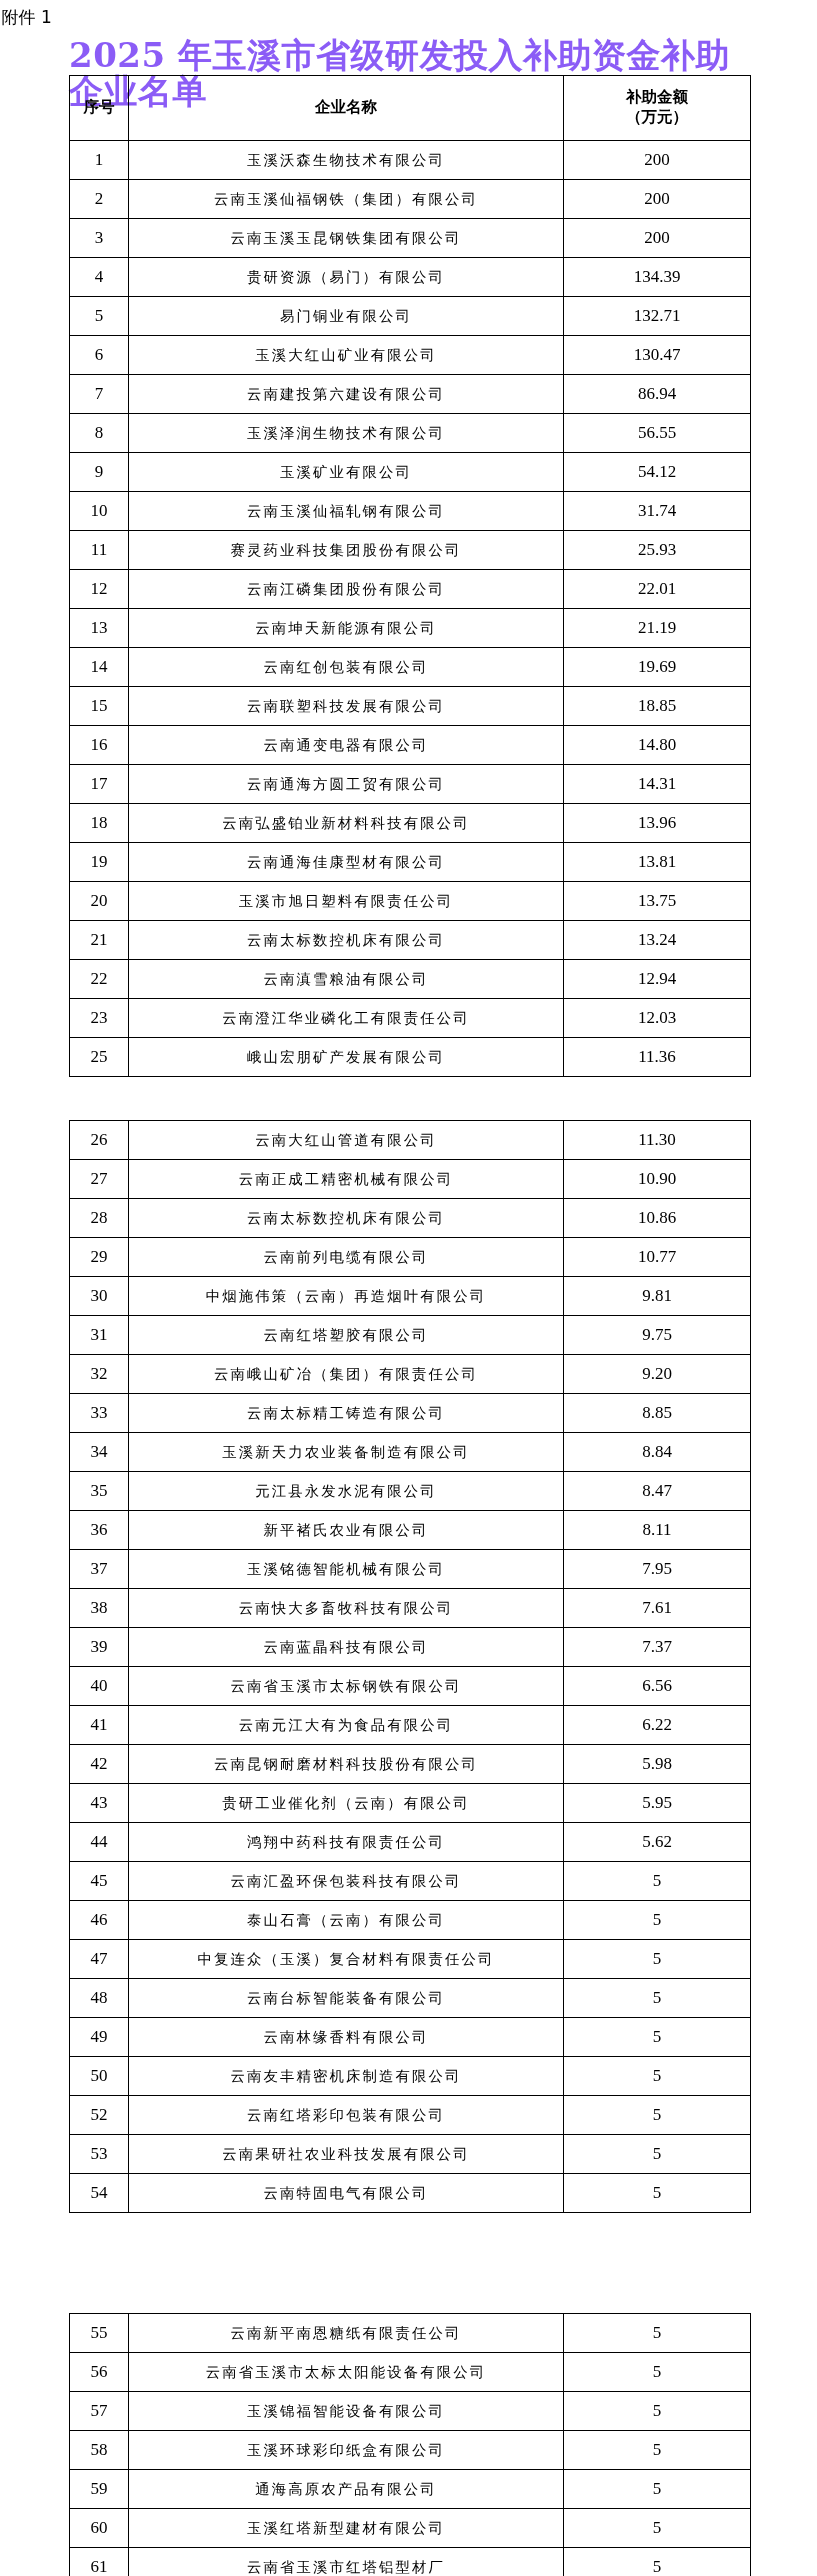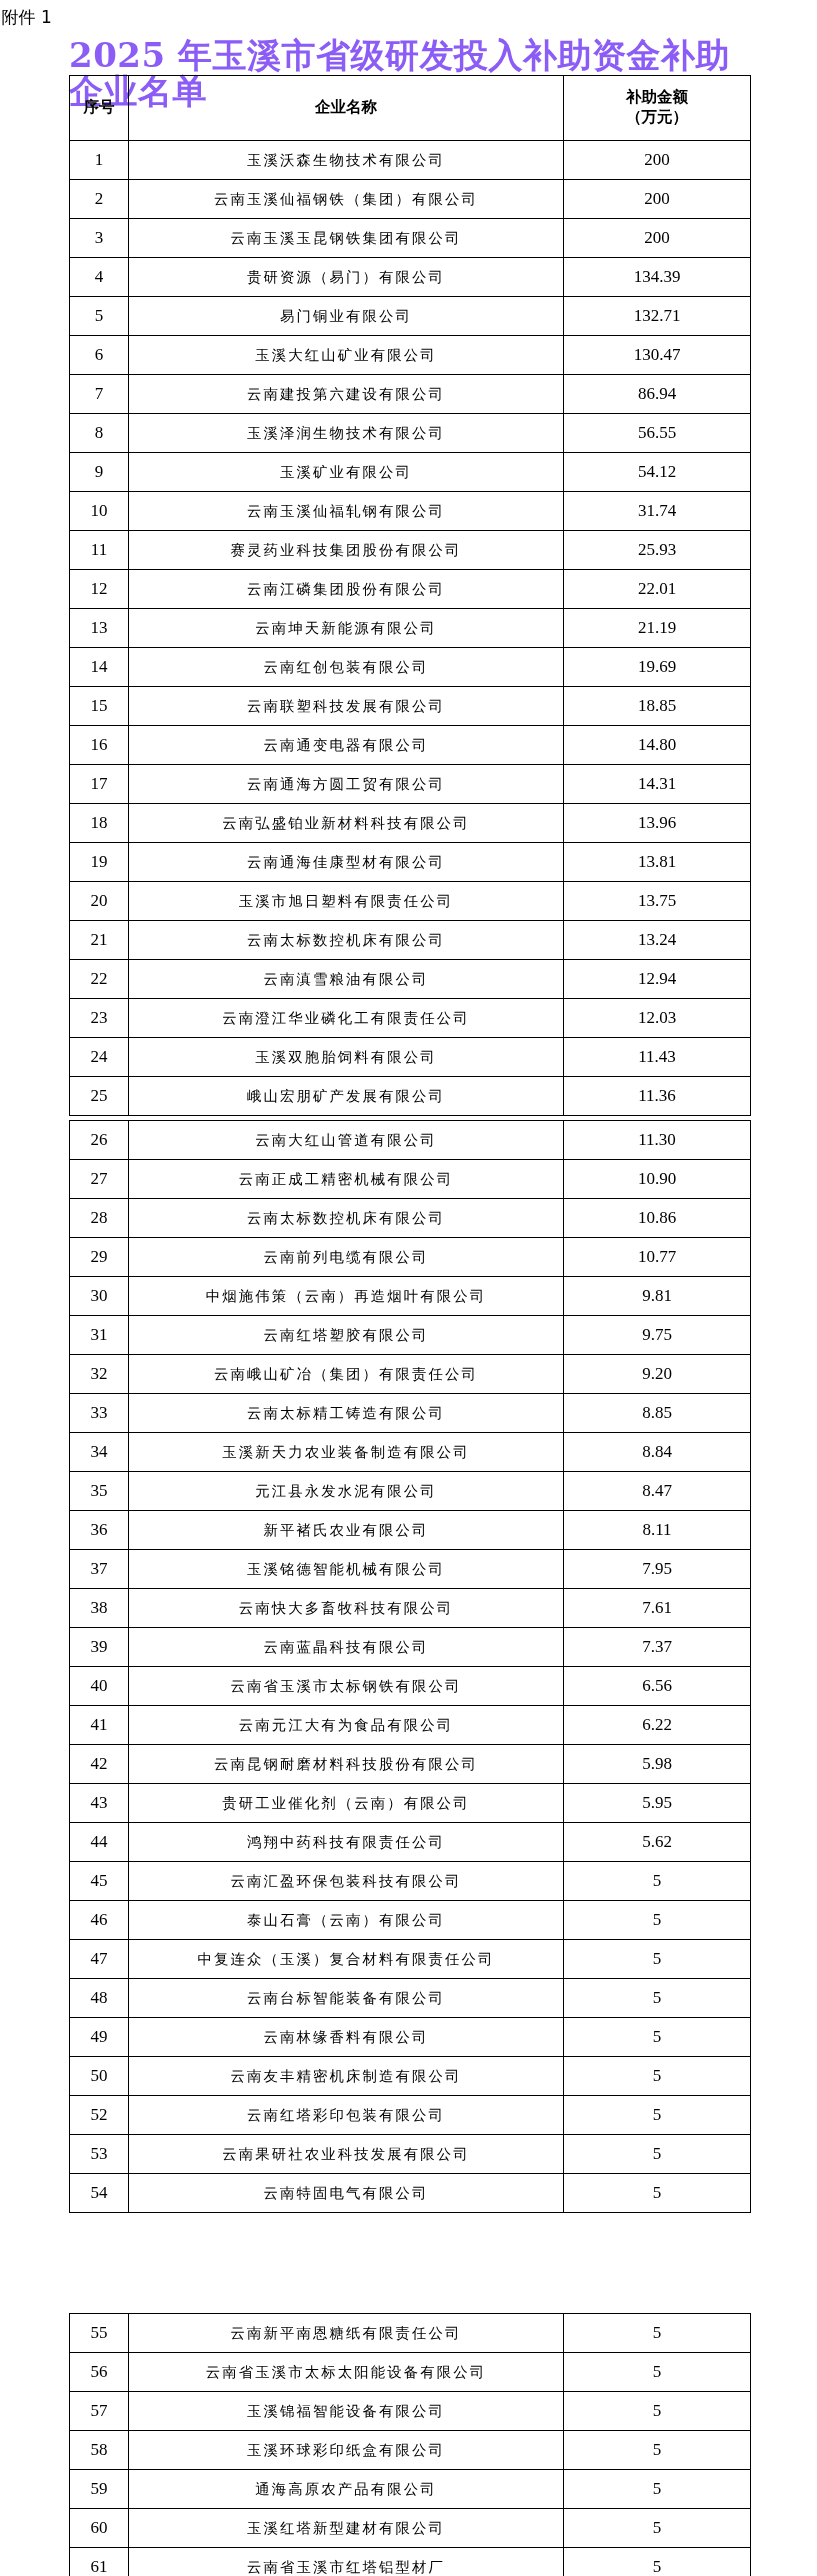--- a/index.html
+++ b/index.html
@@ -167,25 +167,20 @@
         <td class="cell-no">22</td>
         <td class="cell-name">云南滇雪粮油有限公司</td>
         <td class="cell-amt">12.94</td>
       </tr>
       <tr>
         <td class="cell-no">23</td>
         <td class="cell-name">云南澄江华业磷化工有限责任公司</td>
         <td class="cell-amt">12.03</td>
       </tr>
       <tr>
-        <td class="cell-no">24</td>
-        <td class="cell-name">玉溪双胞胎饲料有限公司</td>
-        <td class="cell-amt">11.43</td>
-      </tr>
-      <tr>
         <td class="cell-no">25</td>
         <td class="cell-name">峨山宏朋矿产发展有限公司</td>
         <td class="cell-amt">11.36</td>
       </tr>
     </tbody>
 </table>
 
 <table class="tbl" id="tbl-p2" style="top:1120px;padding-left:46px;">
   <colgroup>
       <col class="c1">

